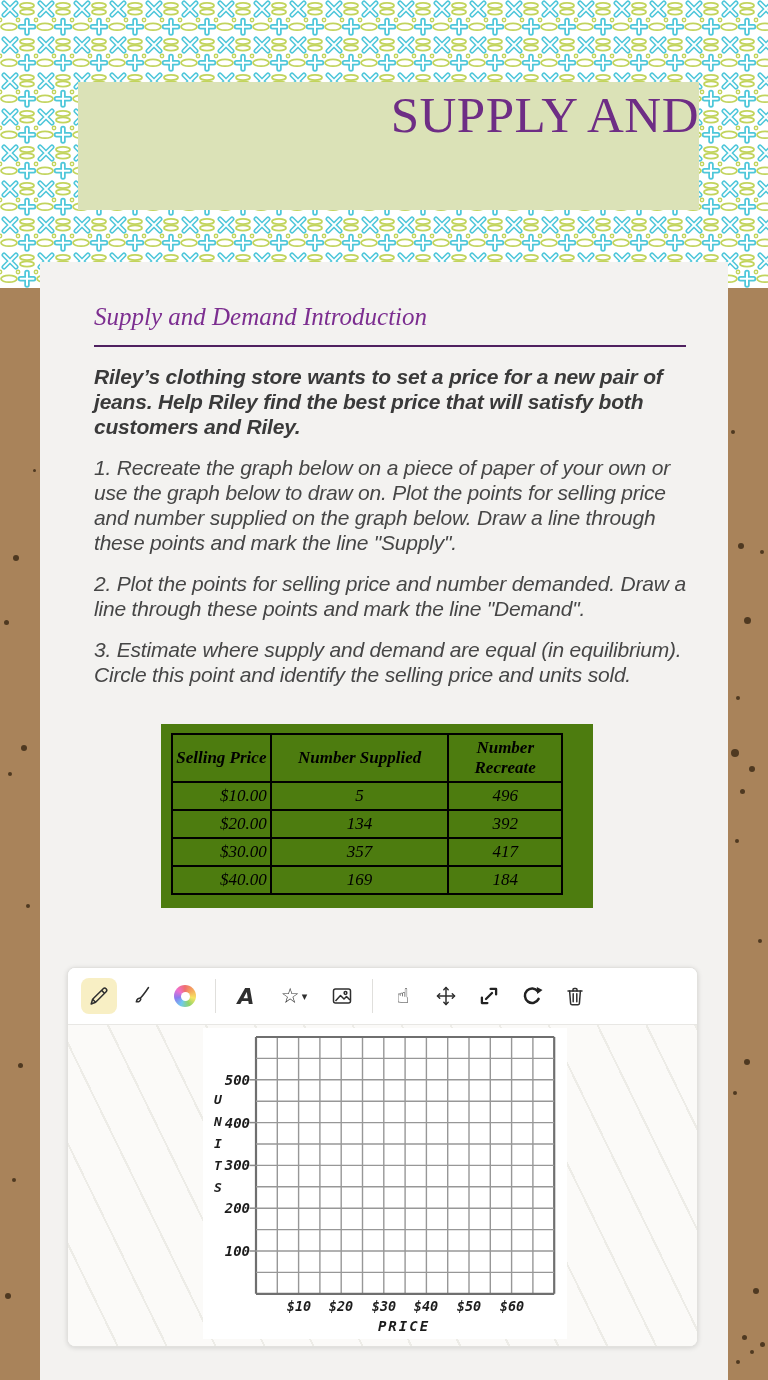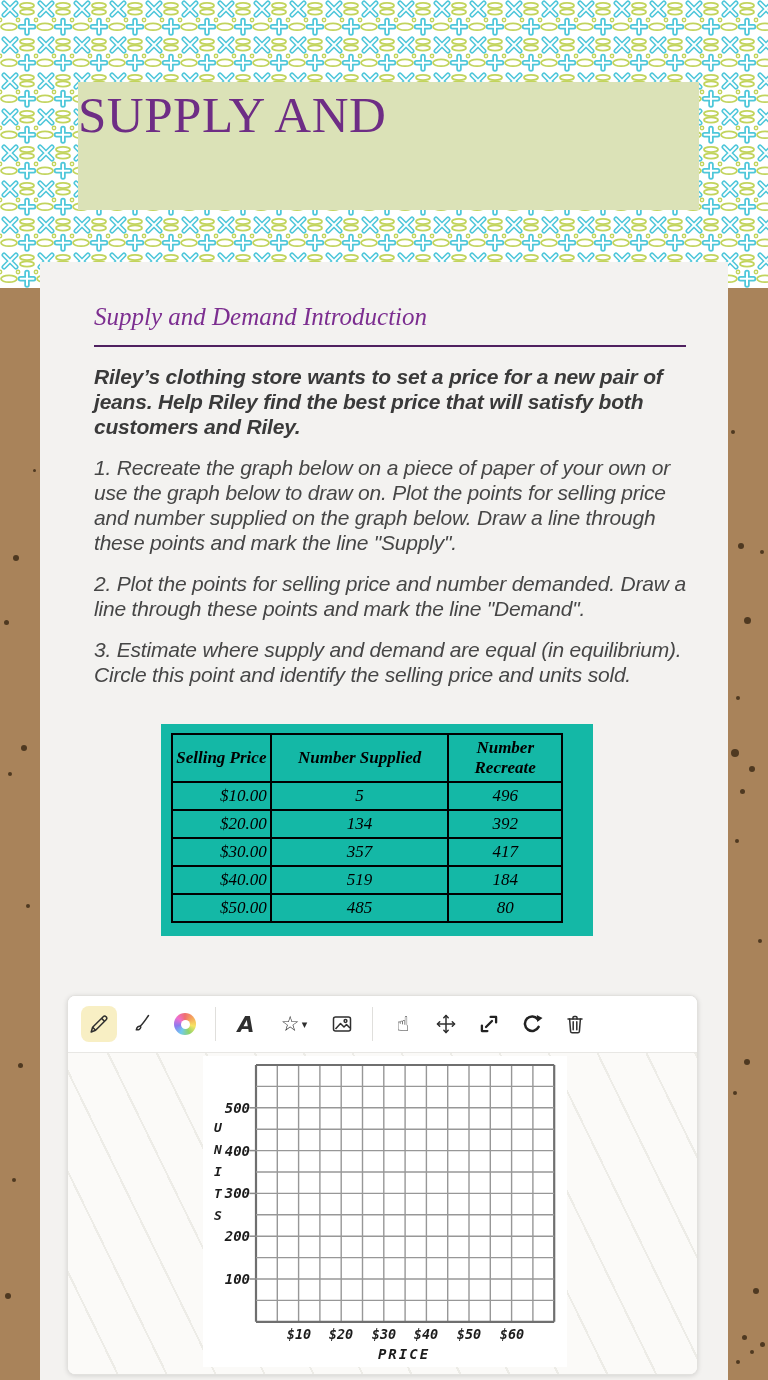--- a/index.html
+++ b/index.html
@@ -4,37 +4,37 @@
 <style>
   html,body{margin:0;padding:0;background:#6d5233;}
   .stage{position:relative;width:768px;height:1380px;margin:0 auto;overflow:hidden;
          background:#a9835a;font-family:"Liberation Sans",sans-serif;}
   
   .speck{position:absolute;border-radius:50%;background:#3f2d18;opacity:.85;}
 
   .pattern-band{position:absolute;left:0;top:0;z-index:1;}
 
   .title-box{position:absolute;left:78px;top:82px;width:621px;height:128px;z-index:3;
-             background:#dbe2b7;text-align:left;padding-top:2px;box-sizing:border-box;}
+             background:#dbe2b7;text-align:right;padding-top:2px;box-sizing:border-box;}
   .title-box .tl{display:block;font-family:"Liberation Serif",serif;font-size:51px;
                  line-height:62px;color:#6e2d85;letter-spacing:.5px;}
 
   .card{position:absolute;left:40px;top:262px;width:688px;height:1118px;z-index:2;
         background:#f3f2f0;box-sizing:border-box;padding-top:40px;font-style:italic;}
 
   .h-intro{margin:0 0 0 54px;font-family:"Liberation Serif",serif;font-weight:400;
            font-size:25px;line-height:30px;color:#7c2e90;}
   .rule{margin:13px 0 0 54px;width:592px;border:0;border-top:2px solid #4f2160;}
 
   .para{width:592px;margin:16px 0 0 54px;font-size:21px;line-height:25px;
         letter-spacing:-.2px;color:#464646;}
   .para.lead{font-weight:bold;color:#3a3a3a;margin-top:17px;}
 
   
-  .table-img{width:432px;margin:37px 0 0 121px;background:#14b8a6;
+  .table-img{width:432px;margin:37px 0 0 121px;background:#4d7c0f;
              padding:9px 10px 13px 10px;box-sizing:border-box;}
   table.sched{border-collapse:collapse;width:392px;font-family:"Liberation Serif",serif;color:#000;}
   table.sched th,table.sched td{border:2px solid #000;}
   table.sched th{font-size:17px;font-weight:bold;line-height:1.18;text-align:center;padding:3px 2px;}
   table.sched td{font-size:17px;height:26px;padding:0 16px;text-align:center;}
   table.sched td.price{text-align:right;padding-right:3px;}
   .c1{width:95px}.c2{width:180px}.c3{width:111px}
 
   
   .widget{position:relative;width:631px;height:380px;margin:59px 0 0 27px;background:#fff;
@@ -116,27 +116,22 @@
           <td>134</td>
           <td>392</td>
         </tr>
         <tr>
           <td class="price">$30.00</td>
           <td>357</td>
           <td>417</td>
         </tr>
         <tr>
           <td class="price">$40.00</td>
-          <td>519</td>
+          <td>169</td>
           <td>184</td>
-        </tr>
-        <tr>
-          <td class="price">$50.00</td>
-          <td>485</td>
-          <td>80</td>
         </tr>
       </tbody>
         </table>
     </div>
 
     <div class="widget">
       <div class="toolbar">
 
         <div class="tbtn active">
           <svg width="24" height="24" viewBox="0 0 24 24">

